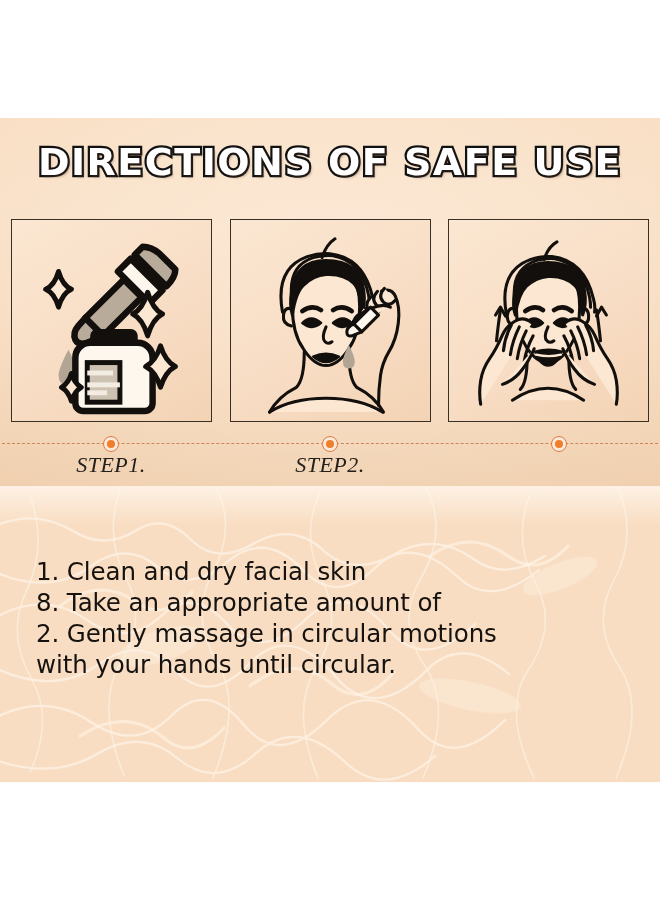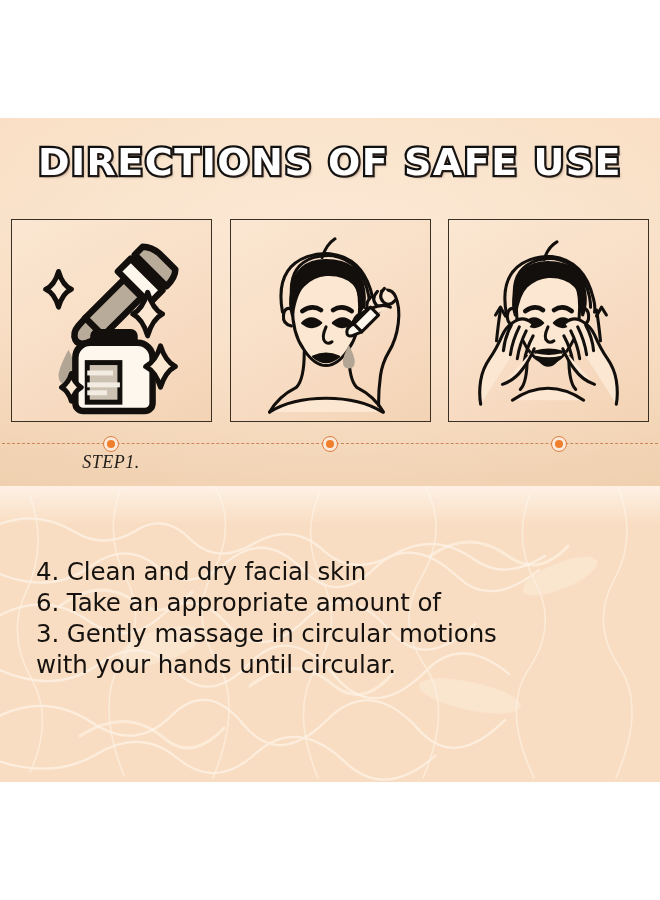--- a/index.html
+++ b/index.html
@@ -141,21 +141,21 @@
     z-index: 5;
   }
   .step-label {
     position: absolute;
     top: 0;
     width: 200px;
     margin-left: -100px;
     text-align: center;
     font-family: "Liberation Serif", serif;
     font-style: italic;
-    font-size: 18px;
+    font-size: 22px;
     color: #23201c;
     letter-spacing: .5px;
   }
 
   
   .section-lower {
     position: absolute;
     left: 0; top: 486px;
     width: 660px; height: 296px;
     background: #f9ddc2;
@@ -360,20 +360,21 @@
     <div class="dot" style="left:330px;">
         <i></i>
       </div>
     <div class="dot" style="left:559px;">
         <i></i>
       </div>
   </div>
 
   <div class="steps">
     <span class="step-label" style="left:111px;">STEP1.</span>
+    <span class="step-label" style="left:330px;">STEP2.</span>
   </div>
 
   <div class="section-lower">
     <svg class="marble" viewBox="0 0 660 296" preserveAspectRatio="none">
       <rect x="0" y="0" width="660" height="296" fill="#f9ddc2"></rect>
       <g stroke="#fdf2e6" fill="none" stroke-width="2.2" opacity="0.85" stroke-linecap="round">
         <path d="M-5 40 q40 -18 80 6 q30 18 62 -2 q28 -17 54 10 q26 25 62 4 q40 -23 72 8 q30 25 70 2 q40 -23 80 6 q30 21 70 -4"></path>
         <path d="M-5 86 q55 24 96 -6 q36 -26 68 2 q30 26 68 -6 q38 -32 76 8 q34 35 72 -2 q36 -35 84 10 q32 30 80 -8"></path>
         <path d="M-5 132 q48 -28 92 2 q40 28 74 -4 q32 -30 66 8 q34 38 78 -4 q42 -40 84 10 q36 42 86 -6"></path>
         <path d="M-5 182 q60 28 104 -4 q42 -30 76 6 q34 36 74 -6 q40 -42 86 12 q40 48 94 -8 q34 -32 80 6"></path>
@@ -398,20 +399,20 @@
       <g fill="#fdf2e6" opacity="0.4">
         <ellipse cx="160" cy="160" rx="44" ry="16" transform="rotate(-18 160 160)"></ellipse>
         <ellipse cx="470" cy="210" rx="52" ry="14" transform="rotate(12 470 210)"></ellipse>
         <ellipse cx="560" cy="90" rx="40" ry="13" transform="rotate(-22 560 90)"></ellipse>
       </g>
     </svg>
     <div class="topglow"></div>
   </div>
 
   <div class="instructions">
-    <span class="ln">4. Clean and dry facial skin</span>
-    <span class="ln">6. Take an appropriate amount of</span>
-    <span class="ln">3. Gently massage in circular motions</span>
+    <span class="ln">1. Clean and dry facial skin</span>
+    <span class="ln">8. Take an appropriate amount of</span>
+    <span class="ln">2. Gently massage in circular motions</span>
     <span class="ln">with your hands until circular.</span>
   </div>
 
   <div class="band-white-bottom"></div>
 </div>
 
 </body></html>

